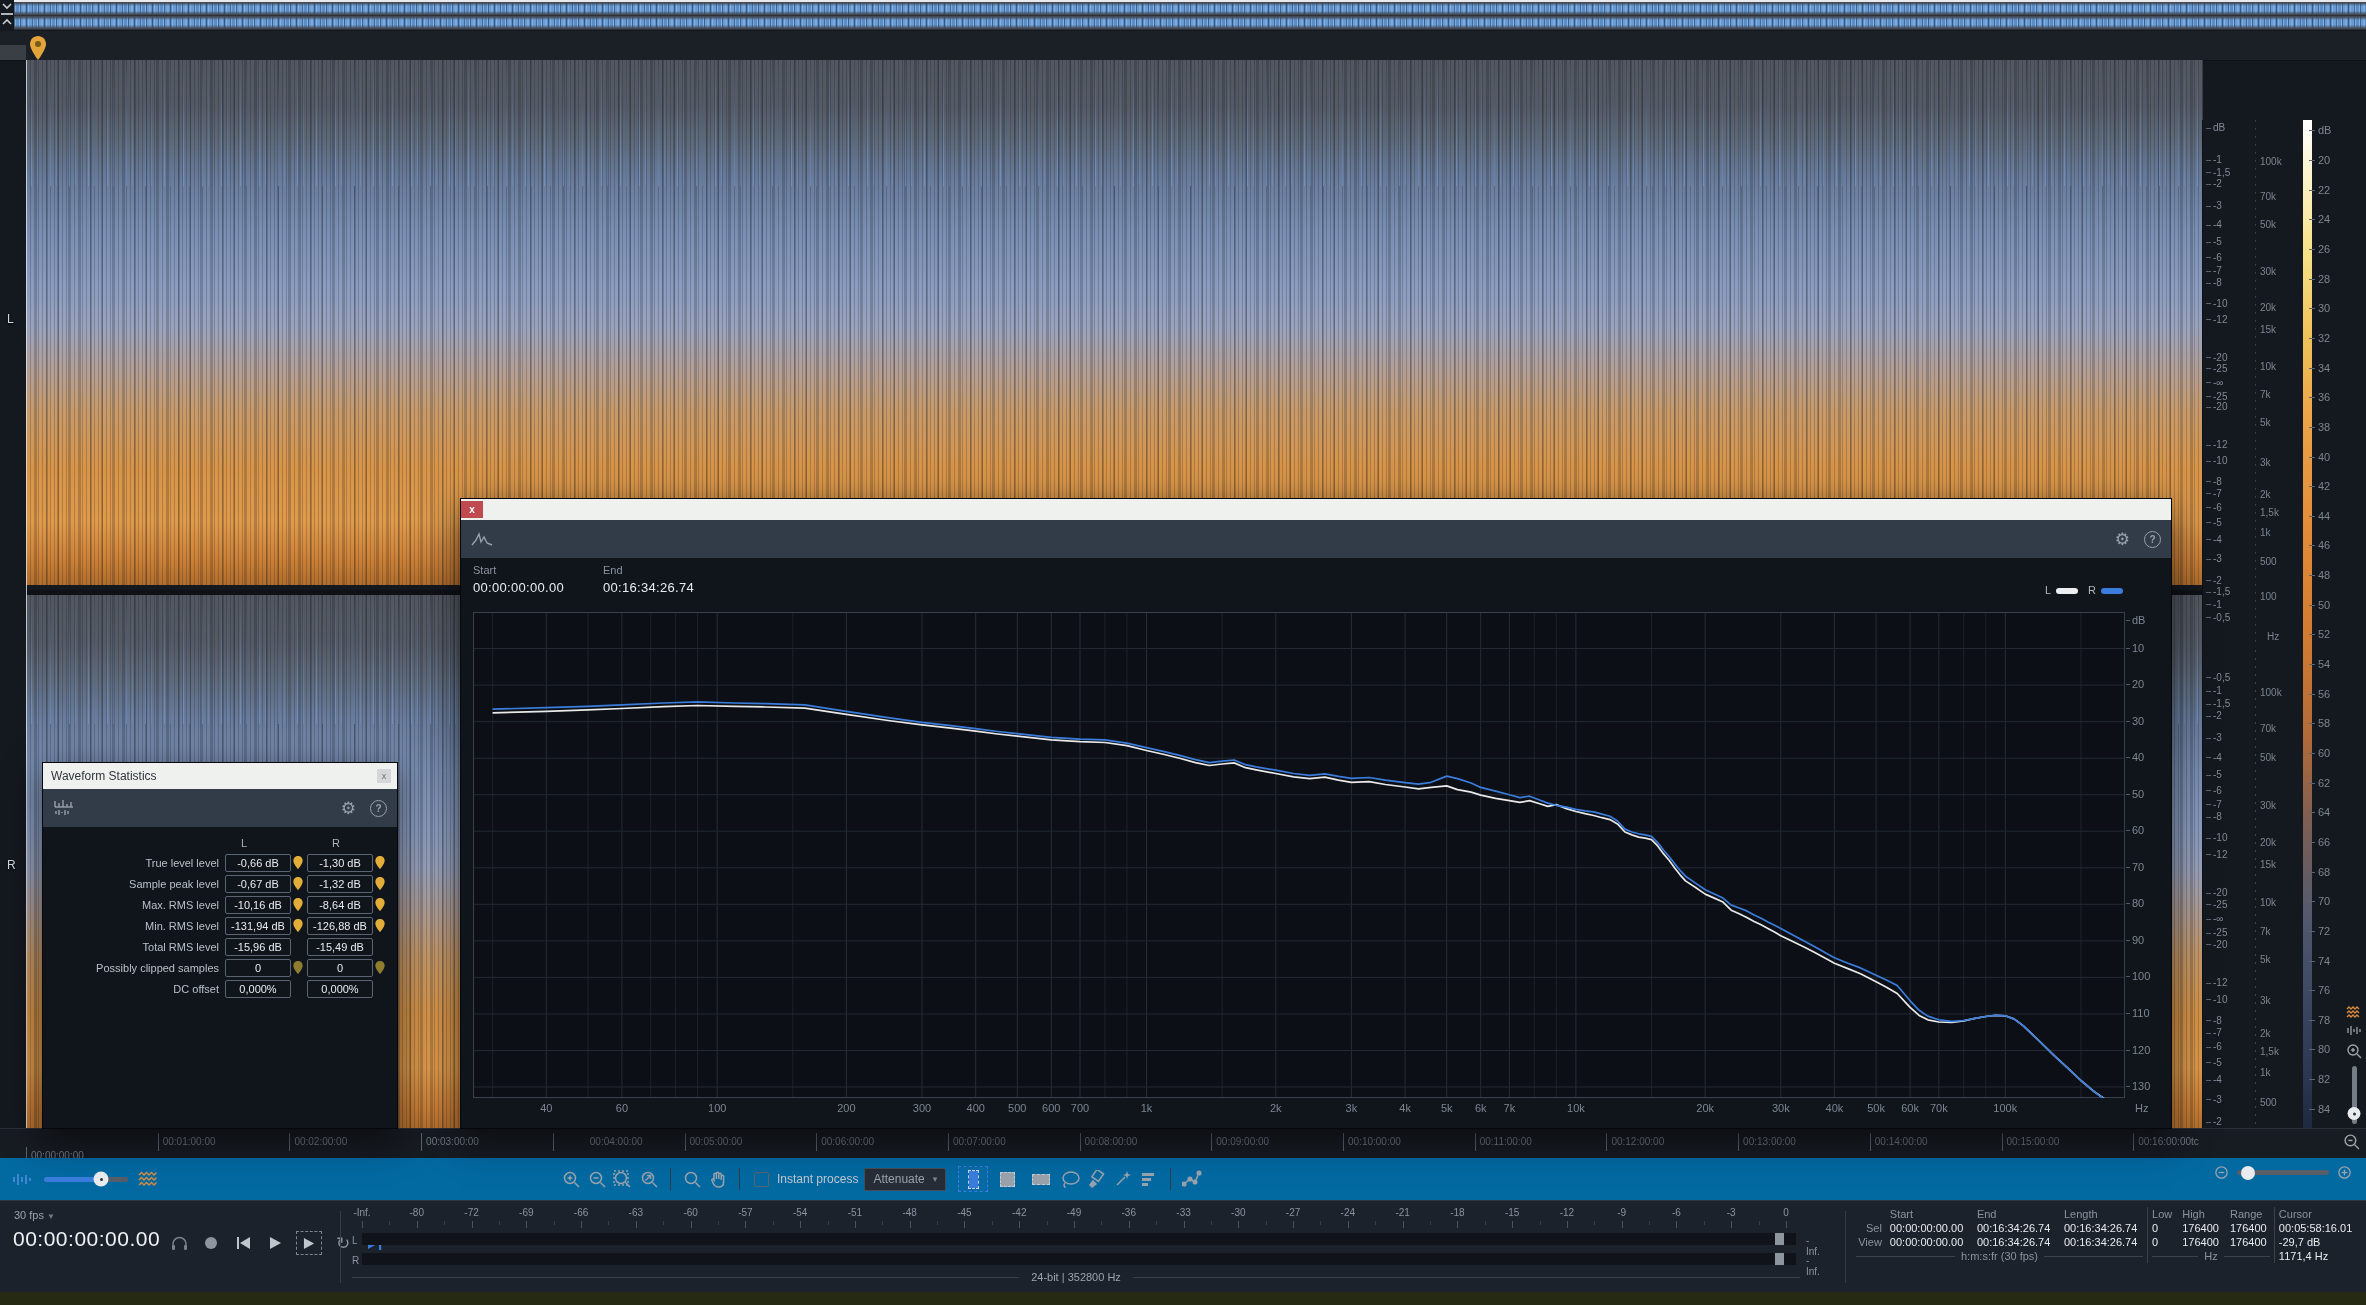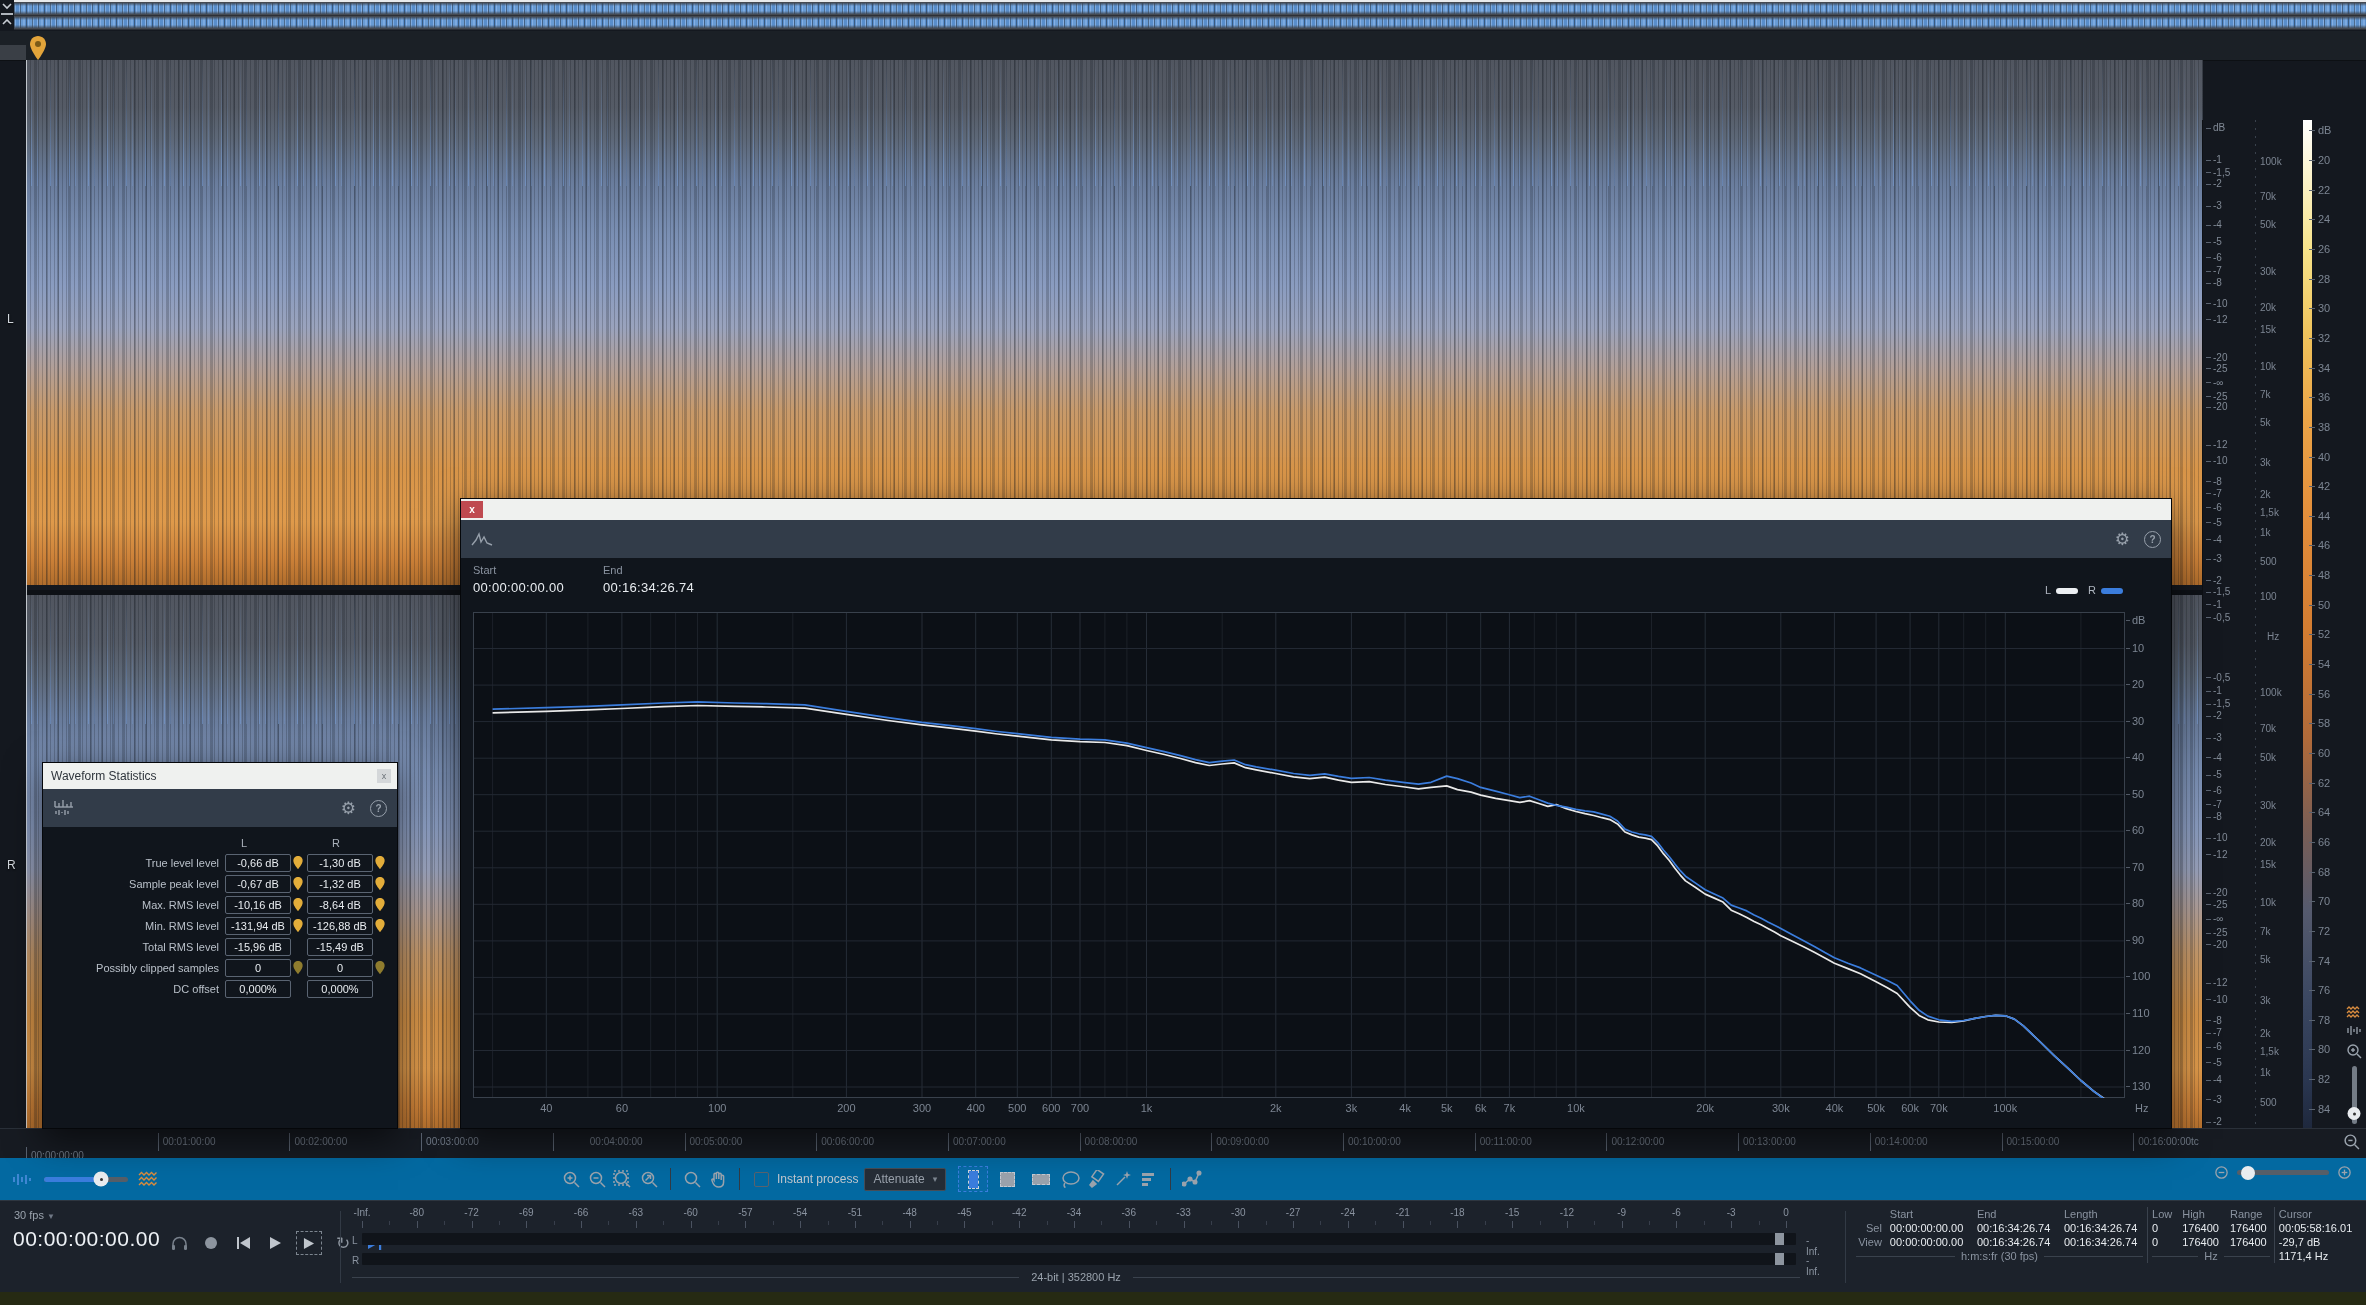--- a/index.html
+++ b/index.html
@@ -615,21 +615,21 @@
           <span class="ms-label" style="left: 164.308px;">-69</span>
           <span class="ms-label" style="left: 219.077px;">-66</span>
           <span class="ms-label" style="left: 273.846px;">-63</span>
           <span class="ms-label" style="left: 328.615px;">-60</span>
           <span class="ms-label" style="left: 383.385px;">-57</span>
           <span class="ms-label" style="left: 438.154px;">-54</span>
           <span class="ms-label" style="left: 492.923px;">-51</span>
           <span class="ms-label" style="left: 547.692px;">-48</span>
           <span class="ms-label" style="left: 602.462px;">-45</span>
           <span class="ms-label" style="left: 657.231px;">-42</span>
-          <span class="ms-label" style="left: 712px;">-34</span>
+          <span class="ms-label" style="left: 712px;">-49</span>
           <span class="ms-label" style="left: 766.769px;">-36</span>
           <span class="ms-label" style="left: 821.538px;">-33</span>
           <span class="ms-label" style="left: 876.308px;">-30</span>
           <span class="ms-label" style="left: 931.077px;">-27</span>
           <span class="ms-label" style="left: 985.846px;">-24</span>
           <span class="ms-label" style="left: 1040.62px;">-21</span>
           <span class="ms-label" style="left: 1095.38px;">-18</span>
           <span class="ms-label" style="left: 1150.15px;">-15</span>
           <span class="ms-label" style="left: 1204.92px;">-12</span>
           <span class="ms-label" style="left: 1259.69px;">-9</span>

